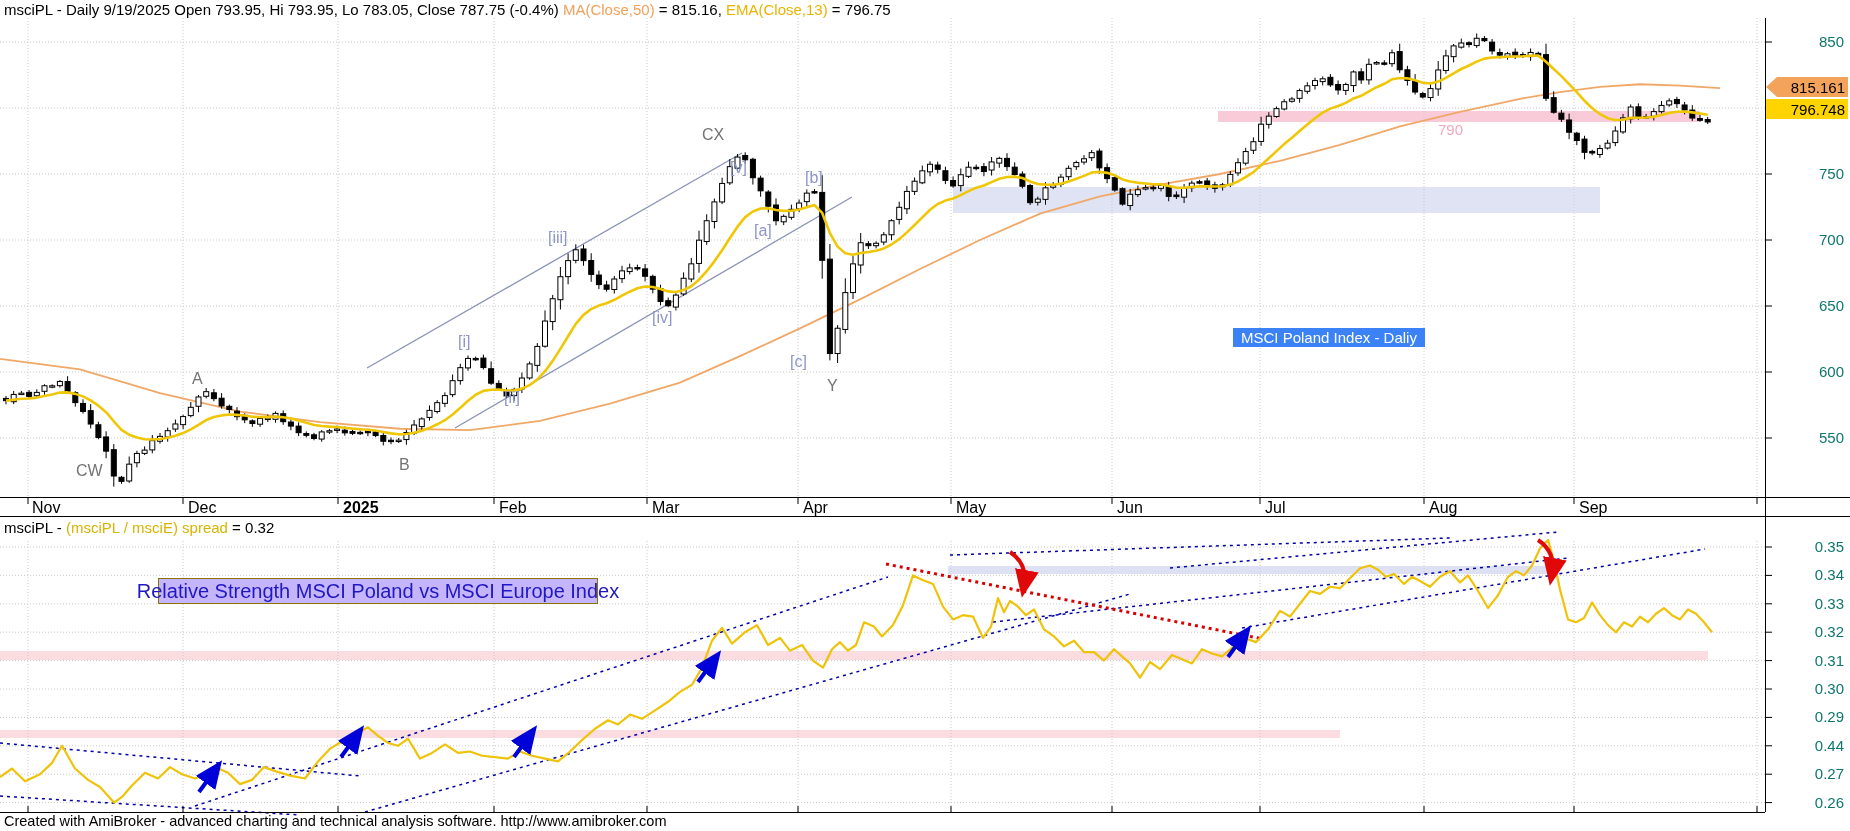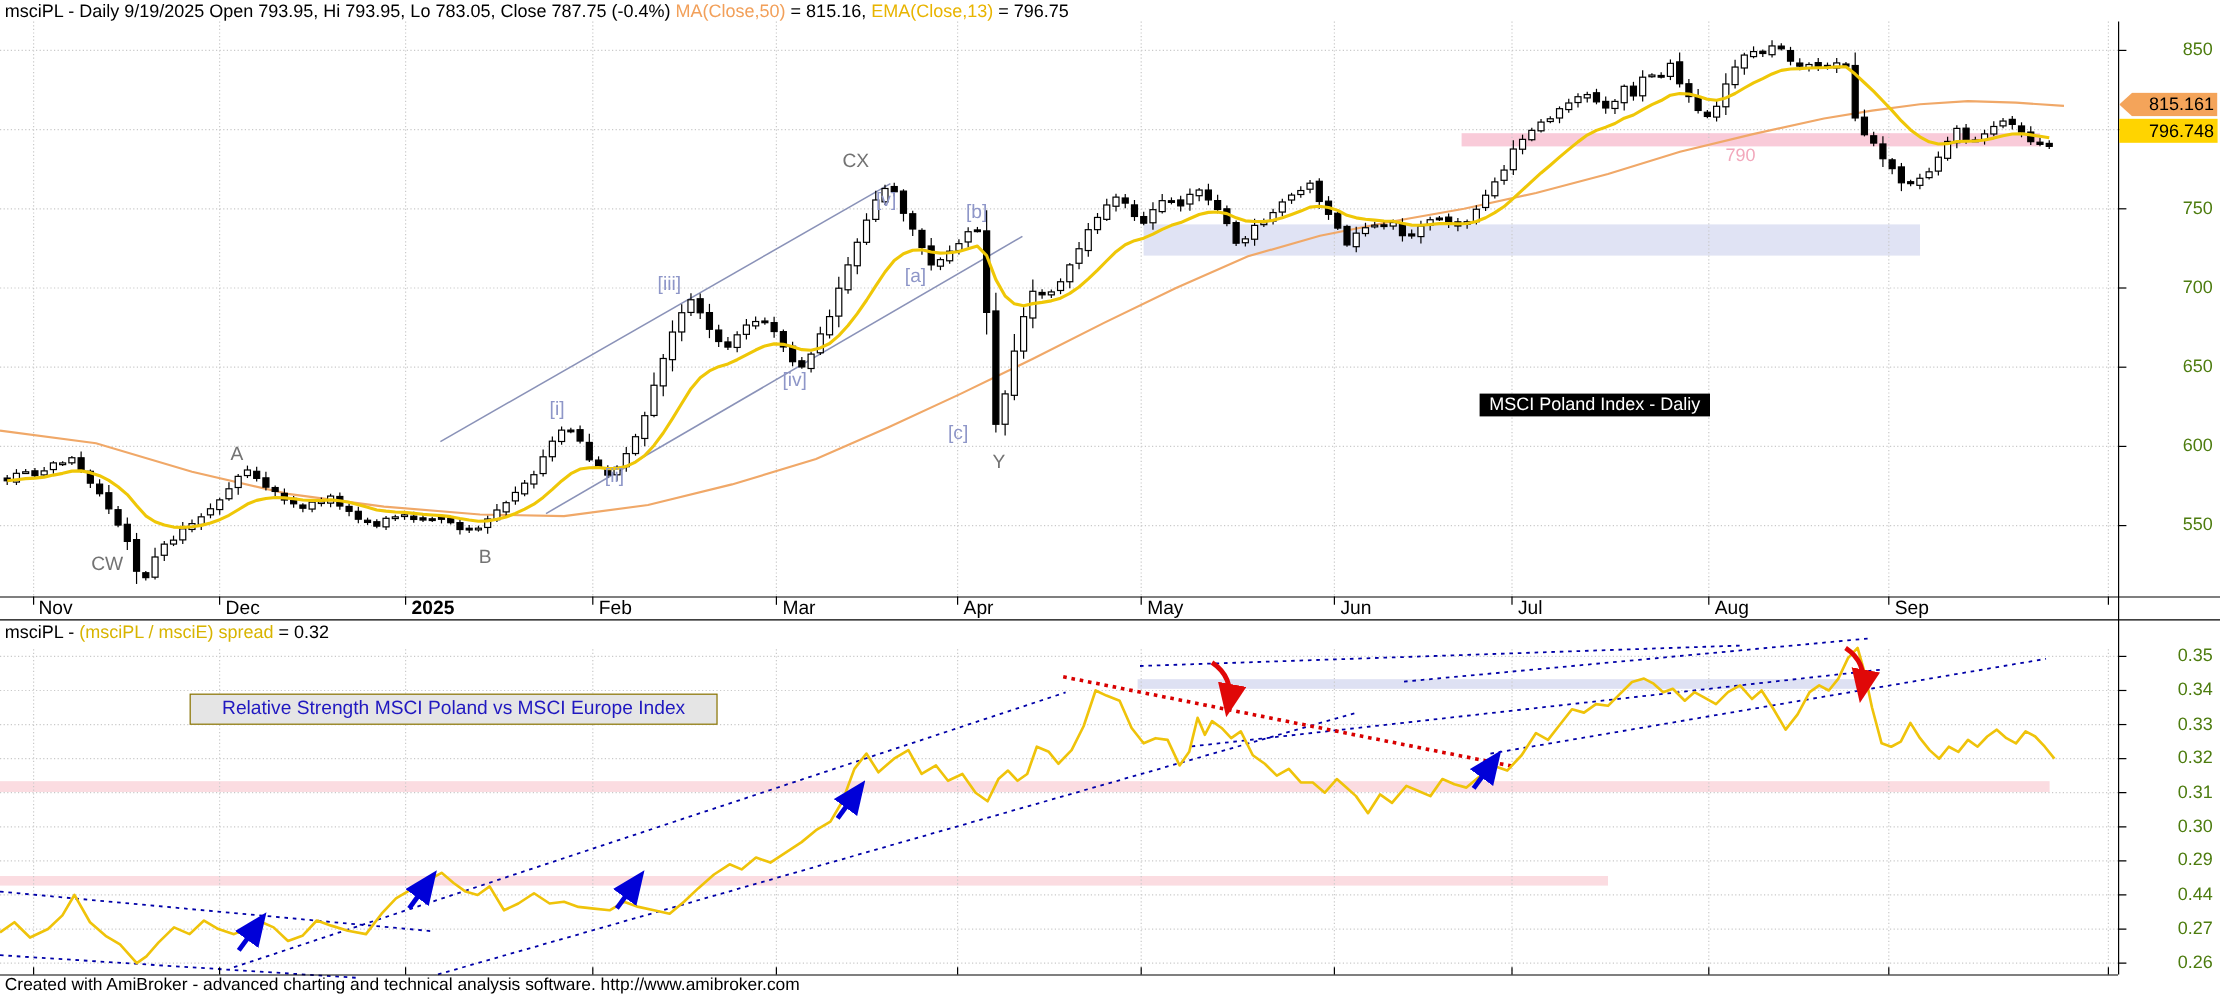--- a/index.html
+++ b/index.html
@@ -2,34 +2,34 @@
 <html><head>
 <meta charset="utf-8">
 <style>
   html,body{margin:0;padding:0;background:#fff;width:1850px;height:831px;overflow:hidden;
     font-family:"Liberation Sans",sans-serif;}
   #screen{position:relative;width:1580px;height:831px;background:#fff;}
   svg{position:absolute;left:0;top:0;}
   .abs{position:absolute;white-space:nowrap;}
   .toptitle{left:4px;top:1px;font-size:15px;color:#000;}
   .toptitle .ma{color:#F2A05A;} .toptitle .ema{color:#E8B400;}
-  .axlabel{position:absolute;left:1774px;width:70px;text-align:right;font-size:15px;color:#4d7c0f;}
+  .axlabel{position:absolute;left:1774px;width:70px;text-align:right;font-size:15px;color:#0f766e;}
   .badge{position:absolute;left:1766px;width:82px;height:20px;font-size:15px;color:#000;
     display:flex;align-items:center;justify-content:flex-end;padding-right:3px;box-sizing:border-box;}
   .badge.orange{clip-path:polygon(11px 0,100% 0,100% 100%,11px 100%,0 50%);}
-  .note{background:#000000;color:#fff;font-size:15px;padding:1px 8px;}
+  .note{background:#3b82f6;color:#fff;font-size:15px;padding:1px 8px;}
   .lvl790{color:#F2A8BC;font-size:15px;}
   .wave{color:#737373;font-size:16px;}
   .wave2{color:#8E96C8;font-size:16px;}
   .month{position:absolute;top:499px;font-size:16px;color:#000;}
   .month.bold{font-weight:bold;}
   .bottitle{left:4px;top:519px;font-size:15px;color:#000;}
   .bottitle .sp{color:#D8B400;margin-top:40px;}
-  .banner{left:158px;top:578px;width:438px;height:24px;background:#e5e5e5;border:1px solid #8B7500;
-    color:#2018C0;font-size:16px;display:flex;align-items:center;justify-content:center;}
+  .banner{left:158px;top:578px;width:438px;height:24px;background:#c4b5fd;border:1px solid #8B7500;
+    color:#2018C0;font-size:20px;display:flex;align-items:center;justify-content:center;}
   .footer{left:4px;top:813px;font-size:14.5px;color:#000;}
   .pane-hit{position:absolute;left:0;width:1765px;background:transparent;}
 </style>
 </head>
 <body>
 
 <div id="screen">
   <svg id="chart-svg" width="1850" height="831" viewBox="0 0 1850 831">
       <defs>
         <marker id="mblue" markerWidth="7" markerHeight="7" refX="4" refY="3" orient="auto">

